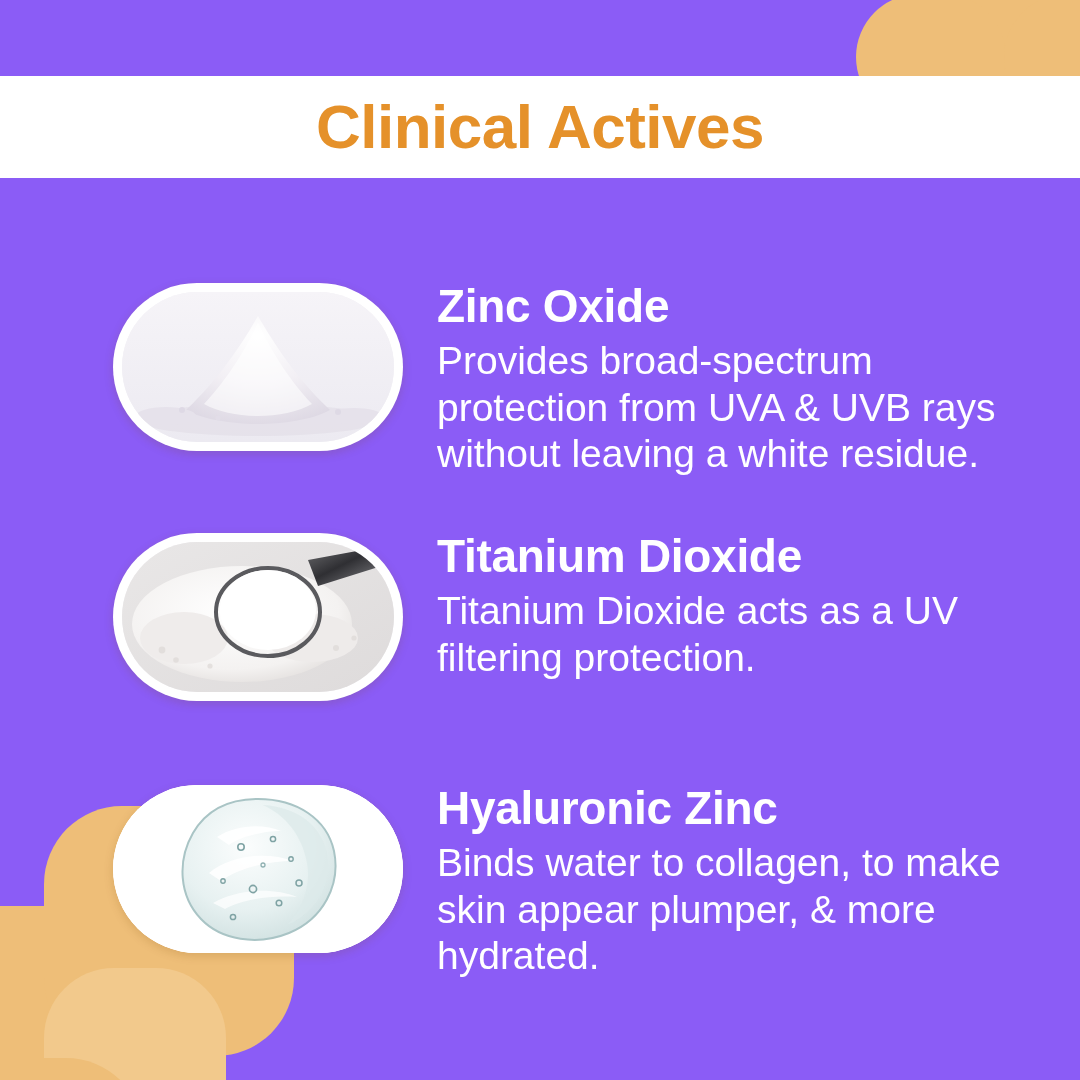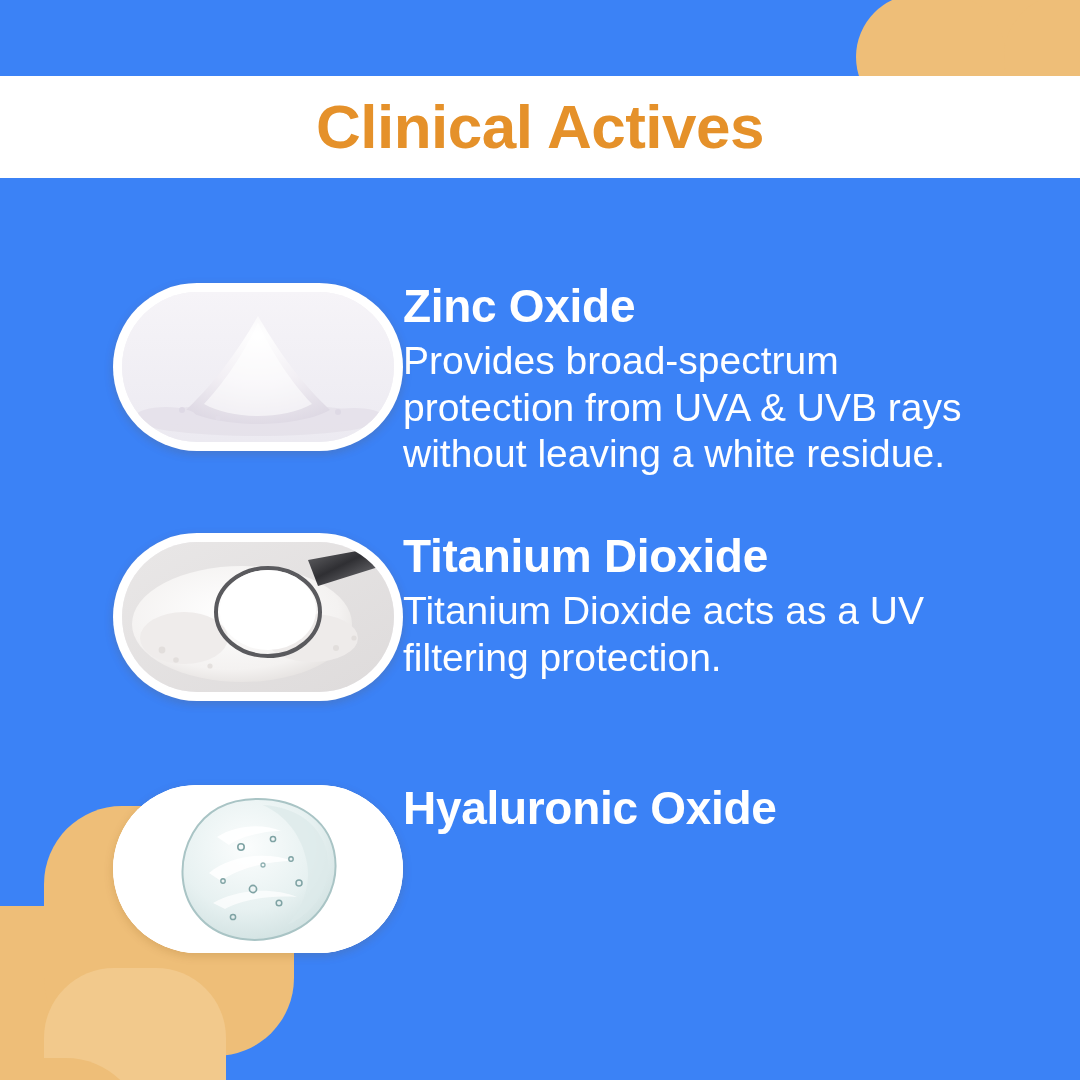--- a/index.html
+++ b/index.html
@@ -6,21 +6,21 @@
     margin: 0;
     padding: 0;
     background: #ffffff;
   }
 
   #poster {
     position: relative;
     width: 1080px;
     height: 1080px;
     overflow: hidden;
-    background: #3b82f6;
+    background: #8b5cf6;
     font-family: "Liberation Sans", sans-serif;
   }
 
   
   .deco-layer {
     position: absolute;
     inset: 0;
     pointer-events: none;
   }
   .petal {
@@ -144,20 +144,21 @@
   .thumb-card.plain .thumb-inner {
     inset: 0;
     border-radius: 84px;
     background: #ffffff;
   }
 
   .thumb-svg { display: block; width: 100%; height: 100%; }
 
   .text-col {
     flex: 1 1 auto;
+    margin-left: 34px;
     padding-right: 45px;
     color: #ffffff;
   }
   .item-title {
     font-size: 46px;
     font-weight: bold;
     line-height: 1.04;
     letter-spacing: -0.3px;
     margin: 0 0 7px 0;
   }
@@ -289,18 +290,19 @@
             <circle cx="140" cy="104" r="3.6" fill="none" stroke="#7fa3a4" stroke-width="1.6"></circle>
             <circle cx="166" cy="118" r="2.8" fill="none" stroke="#7fa3a4" stroke-width="1.5"></circle>
             <circle cx="110" cy="96" r="2.2" fill="none" stroke="#7fa3a4" stroke-width="1.4"></circle>
             <circle cx="120" cy="132" r="2.6" fill="none" stroke="#7fa3a4" stroke-width="1.5"></circle>
             <circle cx="186" cy="98" r="3" fill="none" stroke="#7fa3a4" stroke-width="1.5"></circle>
             <circle cx="150" cy="80" r="2" fill="none" stroke="#8fb0b1" stroke-width="1.3"></circle>
           </svg>
         </div>
       </div>
       <div class="text-col">
-        <h2 class="item-title">Hyaluronic Oxide</h2>
+        <h2 class="item-title">Hyaluronic Zinc</h2>
+        <p class="item-desc">Binds water to collagen, to make skin appear plumper, &amp; more hydrated.</p>
       </div>
     </div>
 
   </div>
 </div>
 
 </body></html>

